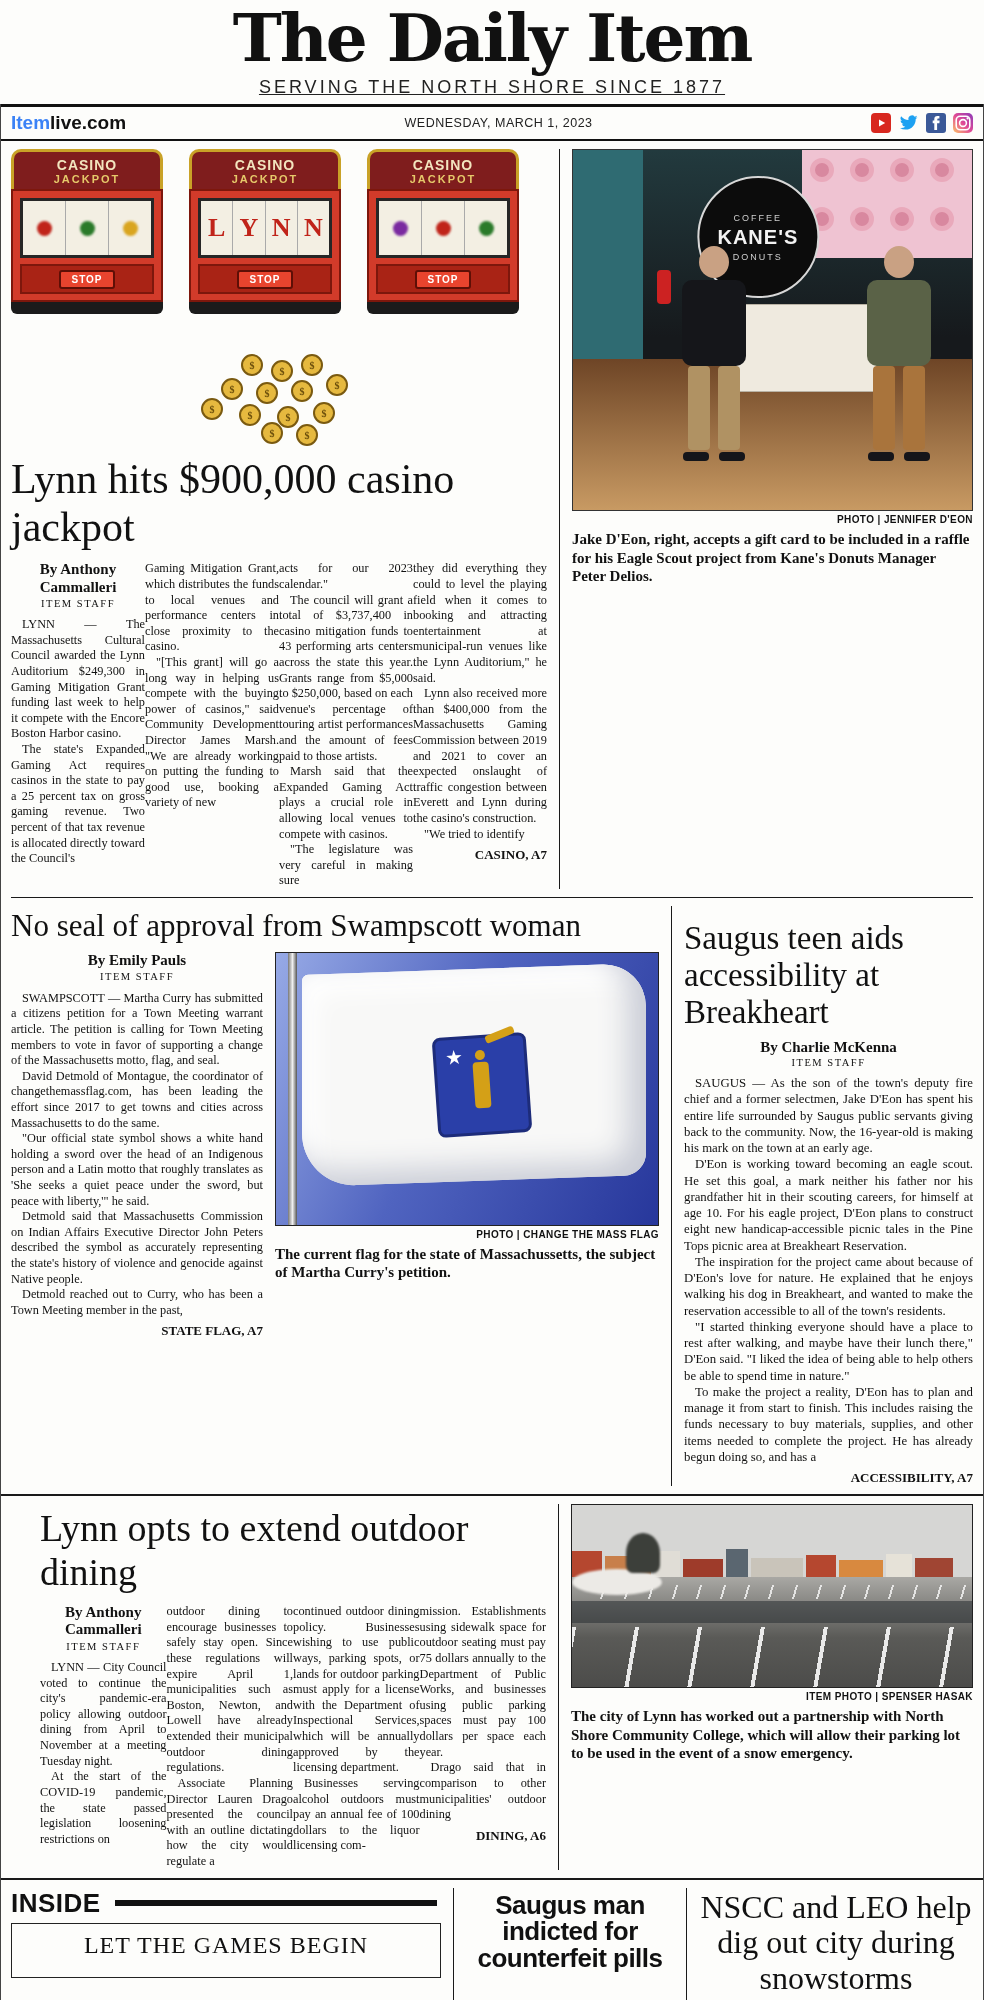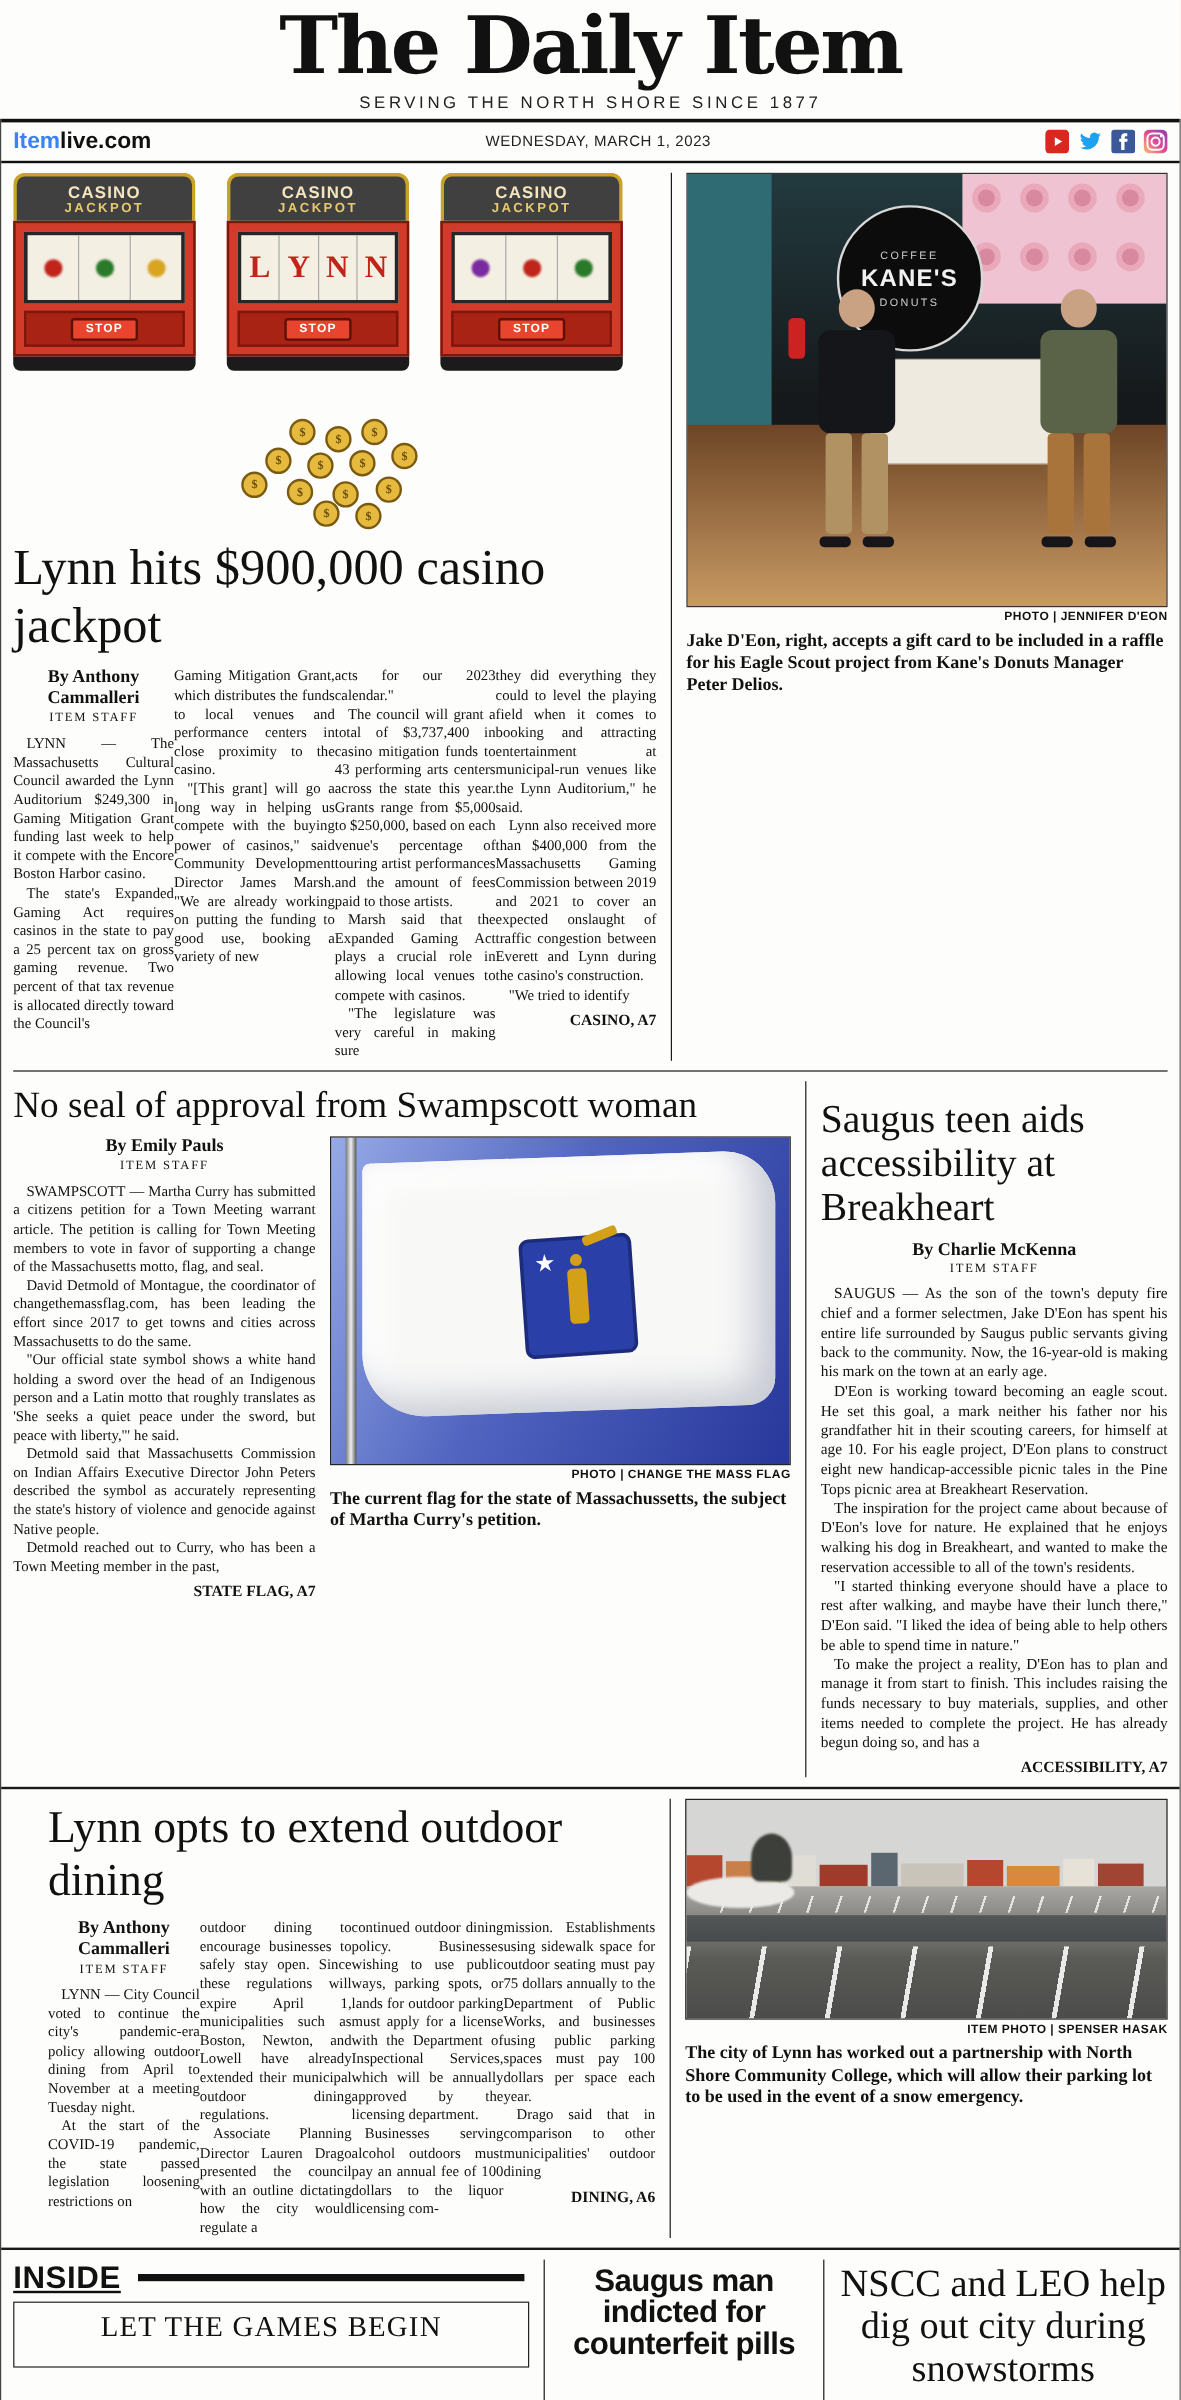--- a/index.html
+++ b/index.html
@@ -2,22 +2,22 @@
 <html><head>
 <meta charset="utf-8">
 <style>
   html,body{margin:0;padding:0;background:#e9e7e2;}
   .page{width:984px;margin:0 auto;background:#fdfdfb;color:#111;
         font-family:"Liberation Serif",serif;position:relative;}
   
   .masthead{text-align:center;padding-top:4px;}
   .masthead .title{font-family:"DejaVu Serif",serif;font-weight:bold;
         font-size:66px;line-height:1.05;letter-spacing:-2px;margin:0;}
-  .masthead .tagline{font-family:"Liberation Sans",sans-serif;font-size:14px;
-        letter-spacing:3px;color:#222;margin:4px 0 6px;}
+  .masthead .tagline{font-family:"Liberation Sans",sans-serif;font-size:18px;
+        letter-spacing:3px;color:#222;margin:4px 0 6px;text-decoration:underline;}
   
   .page-body{border-left:1px solid #444;border-right:1px solid #444;}
   
   .navbar{display:flex;align-items:center;border-top:3px solid #111;
         border-bottom:2px solid #111;height:32px;padding:0 10px;
         font-family:"Liberation Sans",sans-serif;}
   .site{font-weight:bold;font-size:19px;cursor:pointer;}
   .site .red{color:#3b82f6;} .site .blk{color:#111;}
   .nav-date{flex:1;text-align:center;font-size:12.5px;letter-spacing:.5px;color:#222;}
   .socials{display:flex;gap:7px;align-items:center;}
@@ -34,21 +34,21 @@
   .jump{font-weight:bold;text-align:right;font-size:13px;margin-top:5px;}
   .credit{font-family:"Liberation Sans",sans-serif;font-weight:bold;font-size:10px;
         text-align:right;letter-spacing:.4px;margin-top:3px;color:#111;}
   .caption{font-weight:bold;font-size:15px;line-height:1.22;margin-top:5px;}
   .rule-l{border-left:1px solid #1a1a1a;}
   .hr{border-top:1px solid #1a1a1a;}
   
   .slots-wrap{position:relative;height:300px;}
   .slots{display:flex;gap:26px;justify-content:flex-start;}
   .slot{width:152px;}
-  .marquee{background:#404040;border:3px solid #c9a227;border-bottom:none;
+  .marquee{background:#7f1d1d;border:3px solid #c9a227;border-bottom:none;
         border-radius:10px 10px 0 0;color:#f3e5bf;text-align:center;padding:5px 2px 4px;
         font-family:"Liberation Sans",sans-serif;font-weight:bold;position:relative;}
   .marquee .l1{font-size:14px;letter-spacing:1px;}
   .marquee .l2{font-size:11px;letter-spacing:2px;color:#e6c96a;}
   .slot-body{background:#d23b2a;border:2px solid #7d170c;padding:7px 7px 6px;}
   .reels{background:#f3efe3;border:3px solid #262626;display:flex;height:54px;}
   .reel{flex:1;border-right:1px solid #aaa;display:flex;align-items:center;
         justify-content:center;font-weight:bold;font-size:26px;color:#c0241a;}
   .reel:last-child{border-right:none;}
   .sym{width:15px;height:15px;border-radius:50%;filter:blur(1px);}
@@ -130,21 +130,21 @@
         transform:skewX(-18deg);}
   .lines-near{position:absolute;bottom:0;left:0;right:0;height:60px;
         background:repeating-linear-gradient(100deg,rgba(255,255,255,.88) 0 4px,transparent 4px 62px);}
   .snowpatch{position:absolute;left:0;top:64px;width:90px;height:26px;background:#eceae6;
         border-radius:50%;filter:blur(1px);}
   .tree{position:absolute;left:54px;top:28px;width:34px;height:40px;background:#3c3f3a;
         border-radius:50% 50% 20% 20%;filter:blur(1px);}
   
   .bot{display:flex;}
   .inside-head{display:flex;align-items:center;margin-bottom:4px;}
-  .inside-label{font-family:"Liberation Sans",sans-serif;font-weight:bold;font-size:26px;letter-spacing:.5px;text-decoration:underline;}
+  .inside-label{font-family:"Liberation Sans",sans-serif;font-weight:bold;font-size:26px;letter-spacing:.5px;}
   .inside-rule{flex:1;height:6px;background:#111;margin-left:14px;margin-right:4px;}
   .inside-box{border:1.5px solid #222;padding:8px 14px 10px;}
   .games-hl{font-size:24px;text-align:center;letter-spacing:1px;margin:0 0 8px;}
   .cf-hl{font-family:"Liberation Sans",sans-serif;font-weight:bold;font-size:26px;
         line-height:1.02;text-align:center;letter-spacing:-.5px;margin:4px 0 10px;}
   .snow-hl{font-size:32px;text-align:center;line-height:1.12;margin:2px 0 8px;}
 </style>
 </head>
 <body>
 

